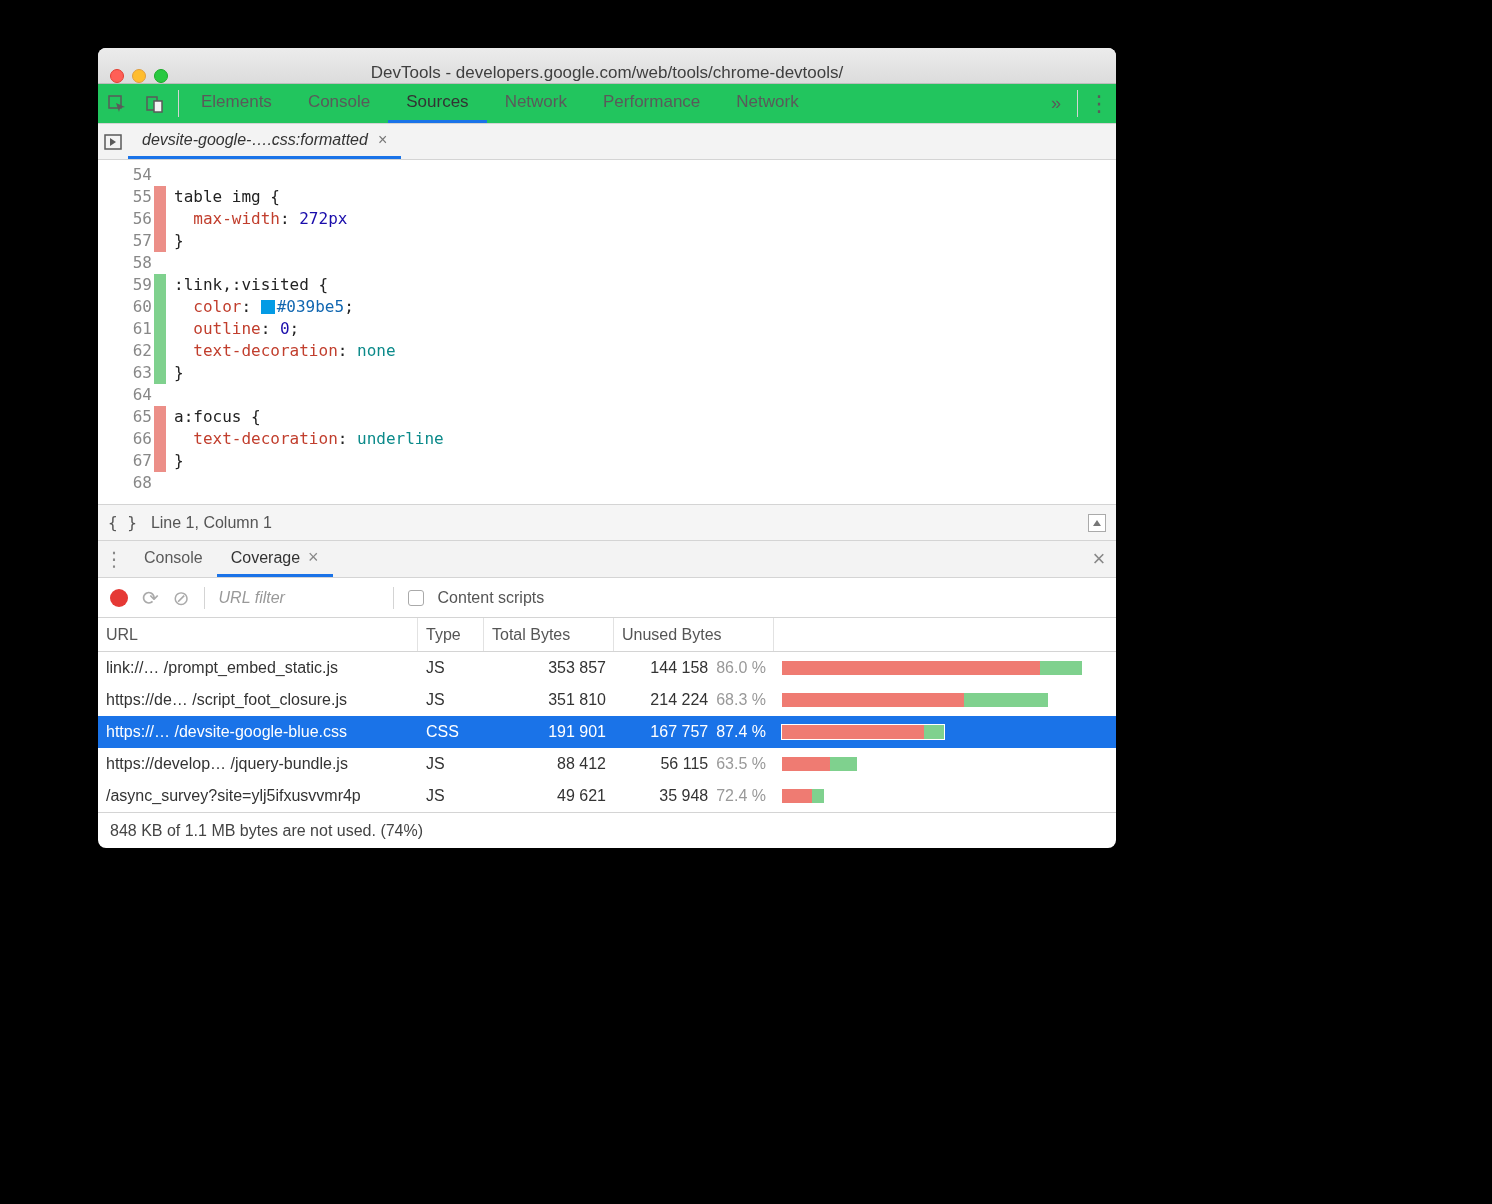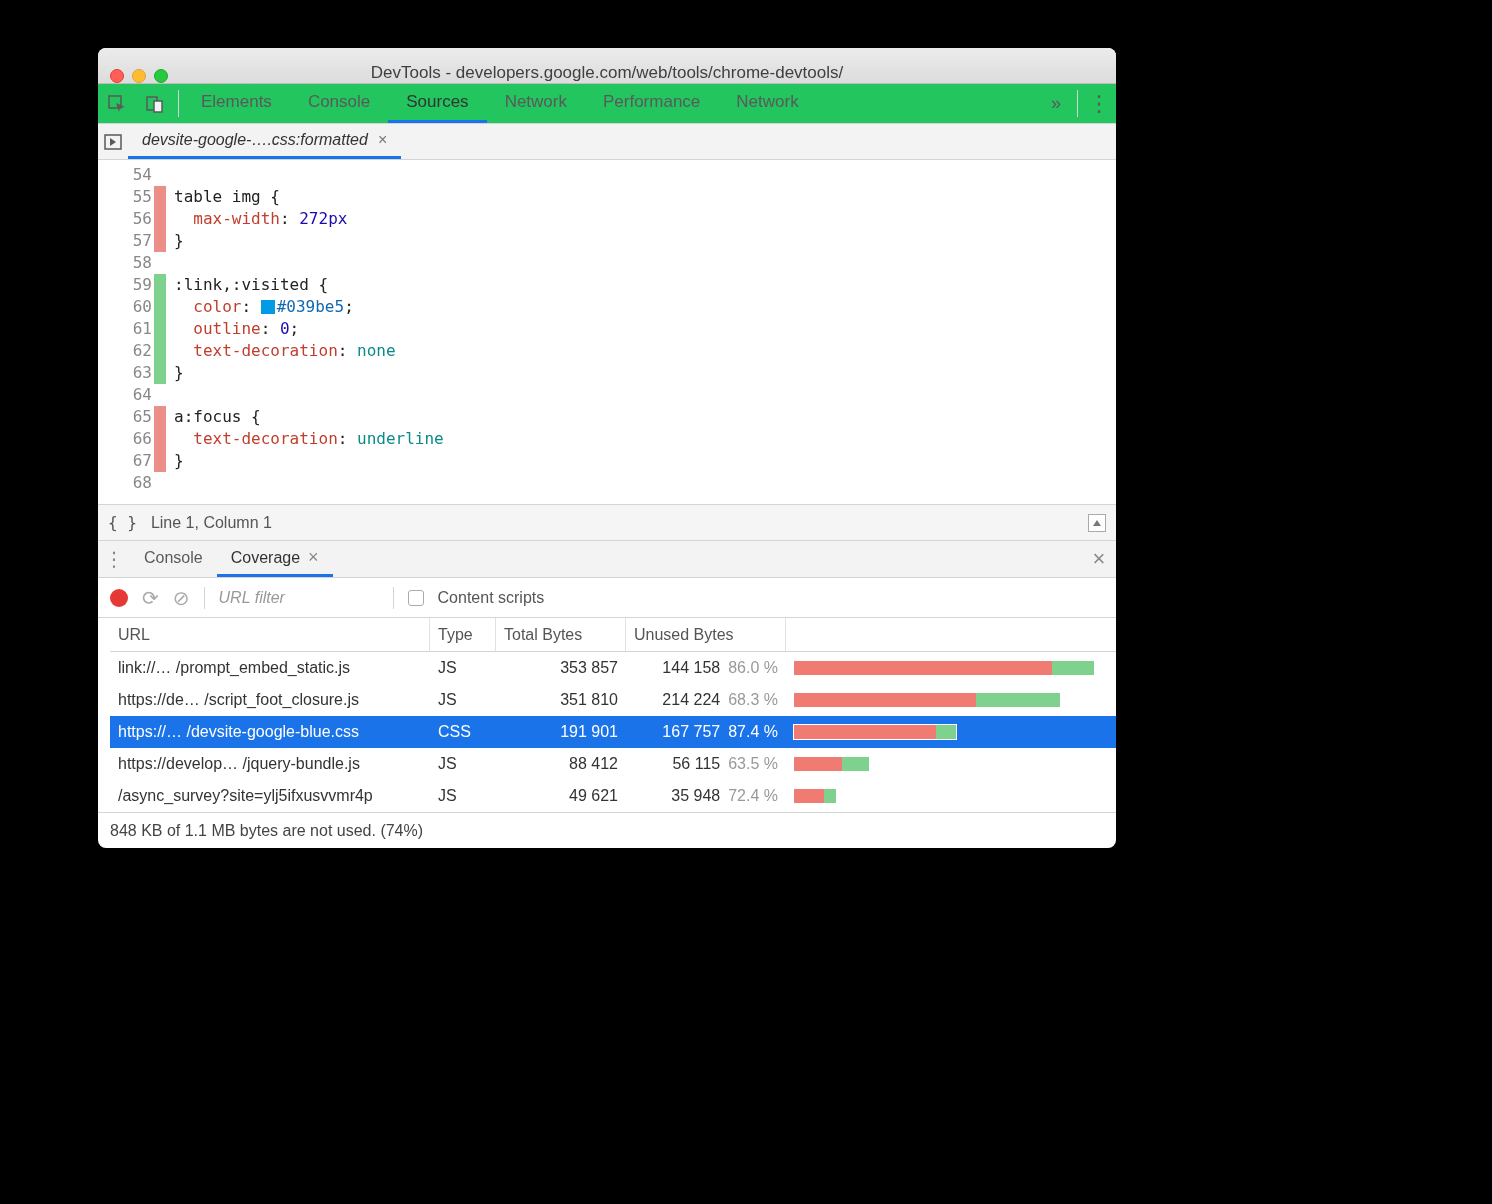--- a/index.html
+++ b/index.html
@@ -101,21 +101,20 @@
   .tb-icon { color:#aaa; font-size:20px; }
   .tb-sep { width:1px; height:22px; background:#d4d4d4; }
   .url-filter { color:#999; font-style:italic; flex: 0 0 160px;}
   .chk { width:16px; height:16px; border:1px solid #aaa; border-radius:3px; display:inline-block;}
 
   .cov-header, .cov-row {
     display:grid;
     grid-template-columns: 320px 66px 130px 160px 1fr;
     align-items:center;
     font-size:16px;
-    margin-left:12px;
   }
   .cov-header {
     height:34px; border-bottom:1px solid #d4d4d4; background:#fff; color:#555;
   }
   .cov-header > div { padding:0 8px; height:100%; display:flex; align-items:center; border-right:1px solid #e2e2e2;}
   .cov-header > div:last-child { border-right:none; }
   .cov-body { background:#fff; }
   .cov-row { height:32px; color:#333; }
   .cov-row > div { padding:0 8px; height:100%; display:flex; align-items:center; overflow:hidden; white-space:nowrap;}
   .cov-row .total { justify-content:flex-end; }

